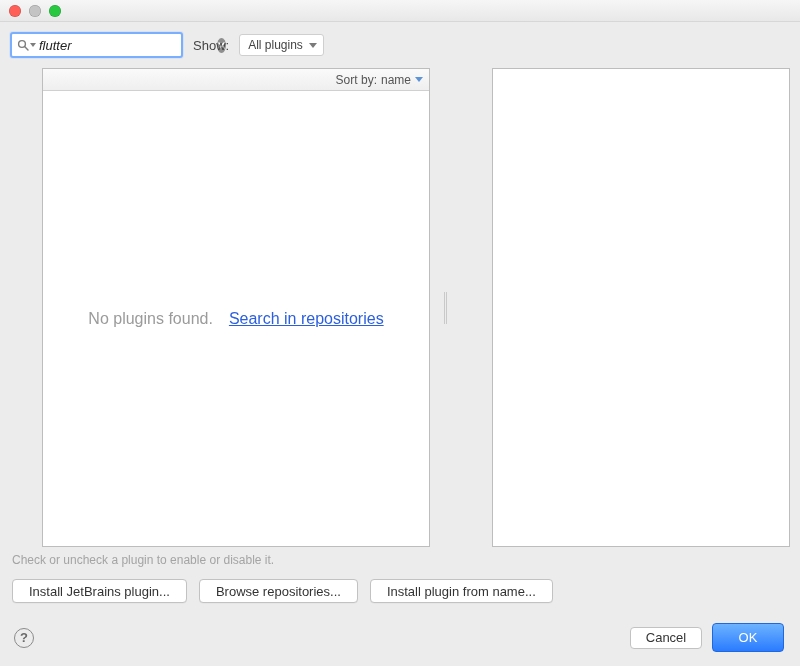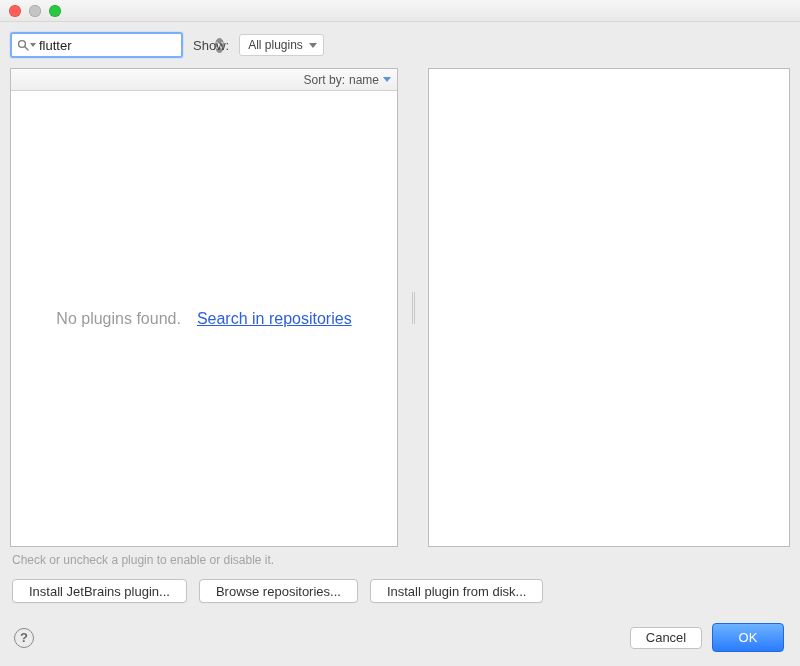--- a/index.html
+++ b/index.html
@@ -14,31 +14,31 @@
     .tc-yellow { background: #c4c4c4; }
     .tc-green { background: #28c840; }
     .title { flex: 1; text-align: center; font-size: 13px; color: #444; }
 
     
     .toolbar { display: flex; align-items: center; gap: 10px; padding: 10px 10px; }
     .search-wrap { width: 173px; height: 26px; background: #fff; border: 2px solid #7aafff; border-radius: 3px; display: flex; align-items: center; padding: 0 4px 0 5px; box-shadow: 0 0 0 1px rgba(122,175,255,.15); }
     .mag { width: 14px; height: 14px; display: flex; align-items: center; justify-content: center; }
     .mag svg { display:block; }
     .mag-chev { width: 0; height: 0; border-left: 3px solid transparent; border-right: 3px solid transparent; border-top: 4px solid #7d7d7d; margin-left: 1px; margin-right: 3px; }
-    .search-input { flex: 1; border: none; outline: none; font-size: 13px; color: #222; background: transparent; }
+    .search-input { flex: 1; border: none; outline: none; font-size: 13px; color: #222; background: transparent; font-style: italic; }
     .clear { width: 15px; height: 15px; border-radius: 50%; background: #8e8e8e; display: flex; align-items: center; justify-content: center; cursor: default; }
     .clear svg { display:block; }
     .show-label { color: #444; }
     .select-wrap { height: 22px; background: #fff; border: 1px solid #cfcfcf; border-radius: 3px; display: flex; align-items: center; padding: 0 6px 0 8px; gap: 6px; }
     .select-text { color: #444; font-size: 12px; }
     .chev-small { width:0;height:0;border-left:4px solid transparent;border-right:4px solid transparent;border-top:5px solid #7a7a7a; }
 
     
     .panes { flex: 1; display: flex; gap: 12px; padding: 0 10px; min-height: 0; }
-    .pane { background: #fff; border: 1px solid #bdbdbd; display: flex; flex-direction: column; }
+    .pane { background: #fff; border: 1px solid #bdbdbd; display: flex; flex-direction: column; margin-left: 32px; }
     .left-pane { flex: 0 0 388px; }
     .right-pane { flex: 1; }
     .sortbar { height: 22px; background: linear-gradient(#fafafa,#efefef); border-bottom: 1px solid #d0d0d0; display: flex; align-items: center; justify-content: flex-end; padding: 0 6px; gap: 4px; font-size: 12px; color: #555; }
     .sortbar .chev { width:0;height:0;border-left:4px solid transparent;border-right:4px solid transparent;border-top:5px solid #5c94d6; }
     .sort-name { color:#555; }
     .empty { flex:1; display:flex; align-items:center; justify-content:center; gap:16px; color:#9b9b9b; font-size:16px; }
     .empty a { color:#2b5fde; text-decoration: underline; cursor: default; }
     .divider-handle { width:6px; display:flex; align-items:center; justify-content:center; }
     .divider-handle span { width:3px; height:32px; border-left:1px solid #c9c9c9; border-right:1px solid #c9c9c9; }
 
@@ -109,21 +109,21 @@
         <span></span>
       </div>
     <div class="pane right-pane"></div>
   </div>
 
   <div class="hint">Check or uncheck a plugin to enable or disable it.</div>
 
   <div class="row-buttons">
     <button class="btn">Install JetBrains plugin...</button>
     <button class="btn">Browse repositories...</button>
-    <button class="btn">Install plugin from disk...</button>
+    <button class="btn">Install plugin from name...</button>
   </div>
 
   <div class="footer">
     <div class="help">
         <span>?</span>
       </div>
     <div class="spacer"></div>
     <button class="cancel-btn">Cancel</button>
     <button class="ok-btn">OK</button>
   </div>

